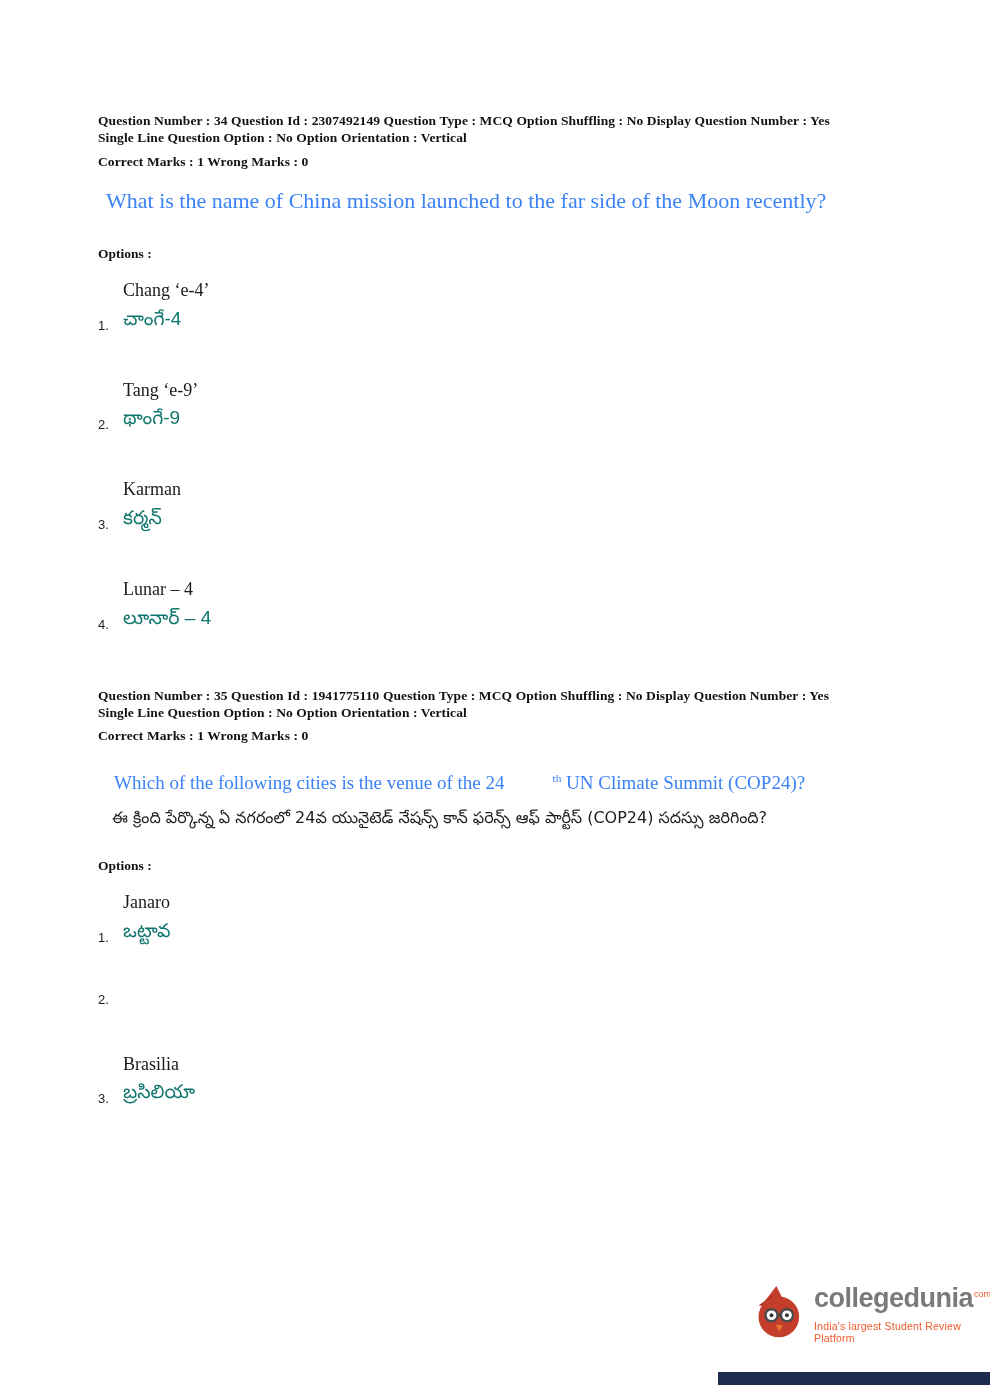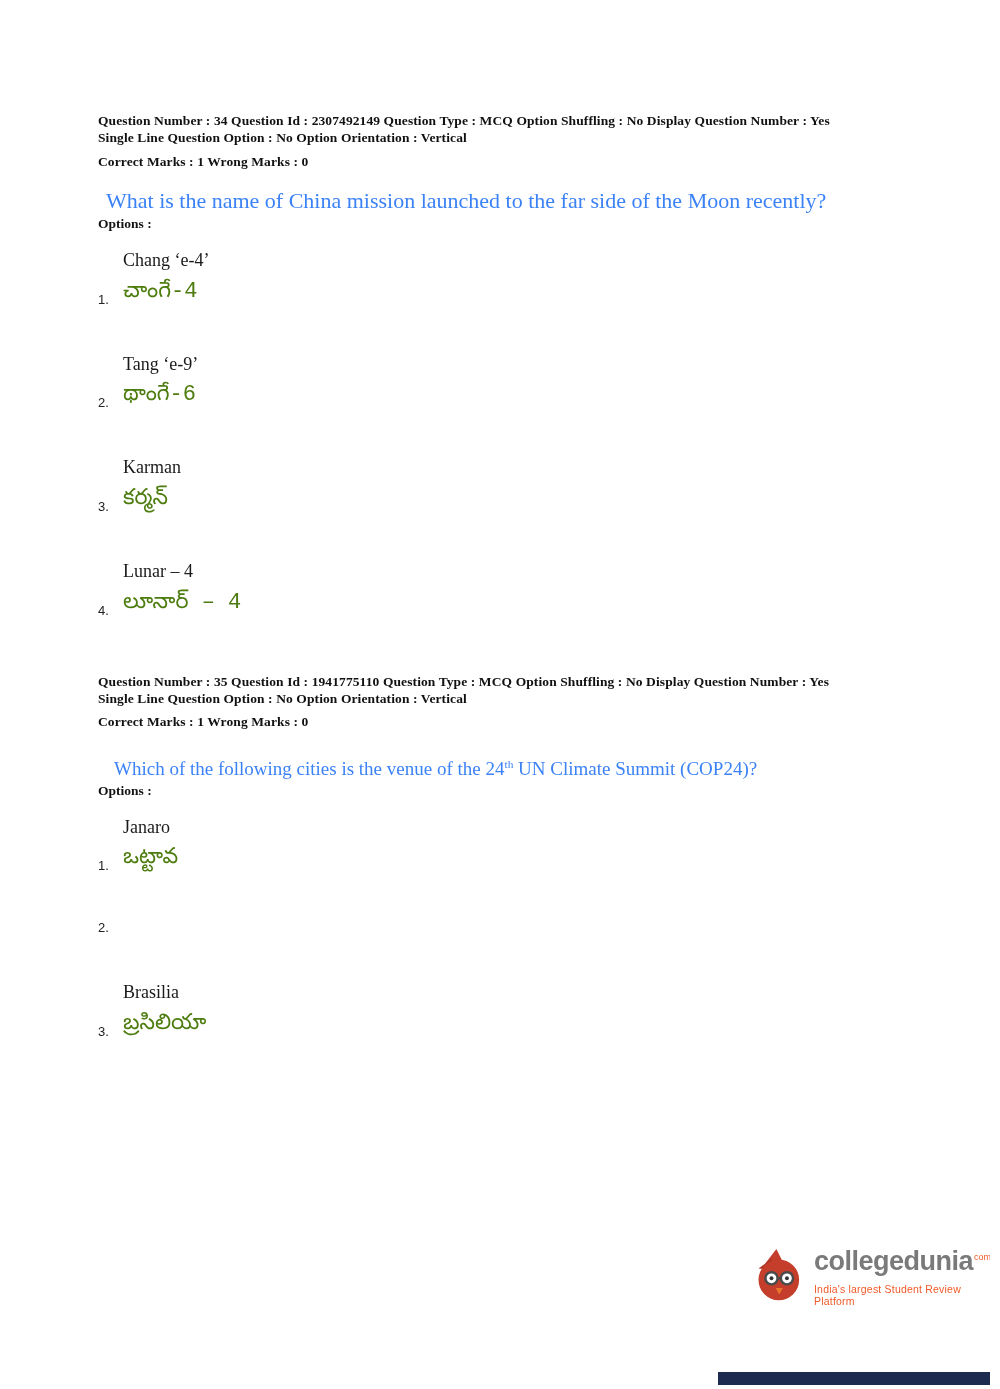--- a/index.html
+++ b/index.html
@@ -29,33 +29,34 @@
   }
   .marks-line { margin-top: 6px; }
   .q-text-en {
     font-size: 22px;
     line-height: 1.38;
     margin: 16px 0 0 8px;
     max-width: 770px;
     color: #3b82f6;
   }
   .q-text-en.small { font-size: 19px; margin-left: 16px; margin-top: 26px; }
-  .q-text-en sup { font-size: 0.6em; }
+  .q-text-en sup { font-size: 0.6em; padding-left: 48px; }
   .q-text-te {
     font-family: "DejaVu Sans", "Liberation Sans", sans-serif;
     font-size: 18px;
     line-height: 1.35;
     margin: 6px 0 0 14px;
     max-width: 800px;
     color: #1c1c1c;
   }
   .q-text-te.small { font-size: 16px; margin-top: 10px; }
   .options-label {
     font-weight: bold;
     font-size: 13.5px;
+    margin-top: 30px;
   }
   .options { margin-top: 18px; }
   .option {
     display: flex;
     align-items: flex-end;
     margin-bottom: 46px;
   }
   .option:last-child { margin-bottom: 0; }
   .option-num {
     font-family: "Liberation Sans", sans-serif;
@@ -64,30 +65,30 @@
     width: 25px;
     flex: 0 0 25px;
     padding-bottom: 1px;
   }
   .option-en {
     font-size: 18px;
     line-height: 1.2;
     color: #1a1a1a;
   }
   .option-te {
-    font-family: Liberation Mono, monospace;
-    font-size: 22px;
+    font-family: Liberation Sans, sans-serif;
+    font-size: 19px;
     margin-top: 6px;
-    color: #4d7c0f;
+    color: #0f766e;
   }
   
   .brand {
     position: absolute;
     left: 742px;
-    top: 1247px;
+    top: 1284px;
     display: flex;
     align-items: center;
     gap: 10px;
   }
   .brand-text { display: flex; flex-direction: column; }
   .wordmark {
     font-family: "Liberation Sans", sans-serif;
     font-weight: bold;
     font-size: 27px;
     color: #7a7a7a;
@@ -138,21 +139,21 @@
           <span class="option-num">1.</span>
           <div class="option-body">
             <div class="option-en">Chang ‘e-4’</div>
             <div class="option-te">చాంగే-4</div>
           </div>
         </div>
         <div class="option">
           <span class="option-num">2.</span>
           <div class="option-body">
             <div class="option-en">Tang ‘e-9’</div>
-            <div class="option-te">థాంగే-6</div>
+            <div class="option-te">థాంగే-9</div>
           </div>
         </div>
         <div class="option">
           <span class="option-num">3.</span>
           <div class="option-body">
             <div class="option-en">Karman</div>
             <div class="option-te">కర్మన్</div>
           </div>
         </div>
         <div class="option">
@@ -165,20 +166,21 @@
       </div>
     </section>
 
     <section class="question-block">
       <div class="meta">
         <div class="meta-line">Question Number : 35  Question Id : 1941775110  Question Type : MCQ  Option Shuffling : No  Display Question Number : Yes</div>
         <div class="meta-line">Single Line Question Option : No  Option Orientation : Vertical</div>
         <div class="meta-line marks-line">Correct Marks : 1  Wrong Marks : 0</div>
       </div>
       <div class="q-text-en small"><span>Which of the following cities is the venue of the 24</span><sup>th</sup><span> UN Climate Summit (COP24)?</span></div>
+      <div class="q-text-te small">ఈ క్రింది పేర్కొన్న ఏ నగరంలో 24వ యునైటెడ్ నేషన్స్ కాన్ ఫరెన్స్ ఆఫ్ పార్టీస్ (COP24) సదస్సు జరిగింది?</div>
       <div class="options-label">Options :</div>
 
       <div class="options">
         <div class="option">
           <span class="option-num">1.</span>
           <div class="option-body">
             <div class="option-en">Janaro</div>
             <div class="option-te">ఒట్టావ</div>
           </div>
         </div>

